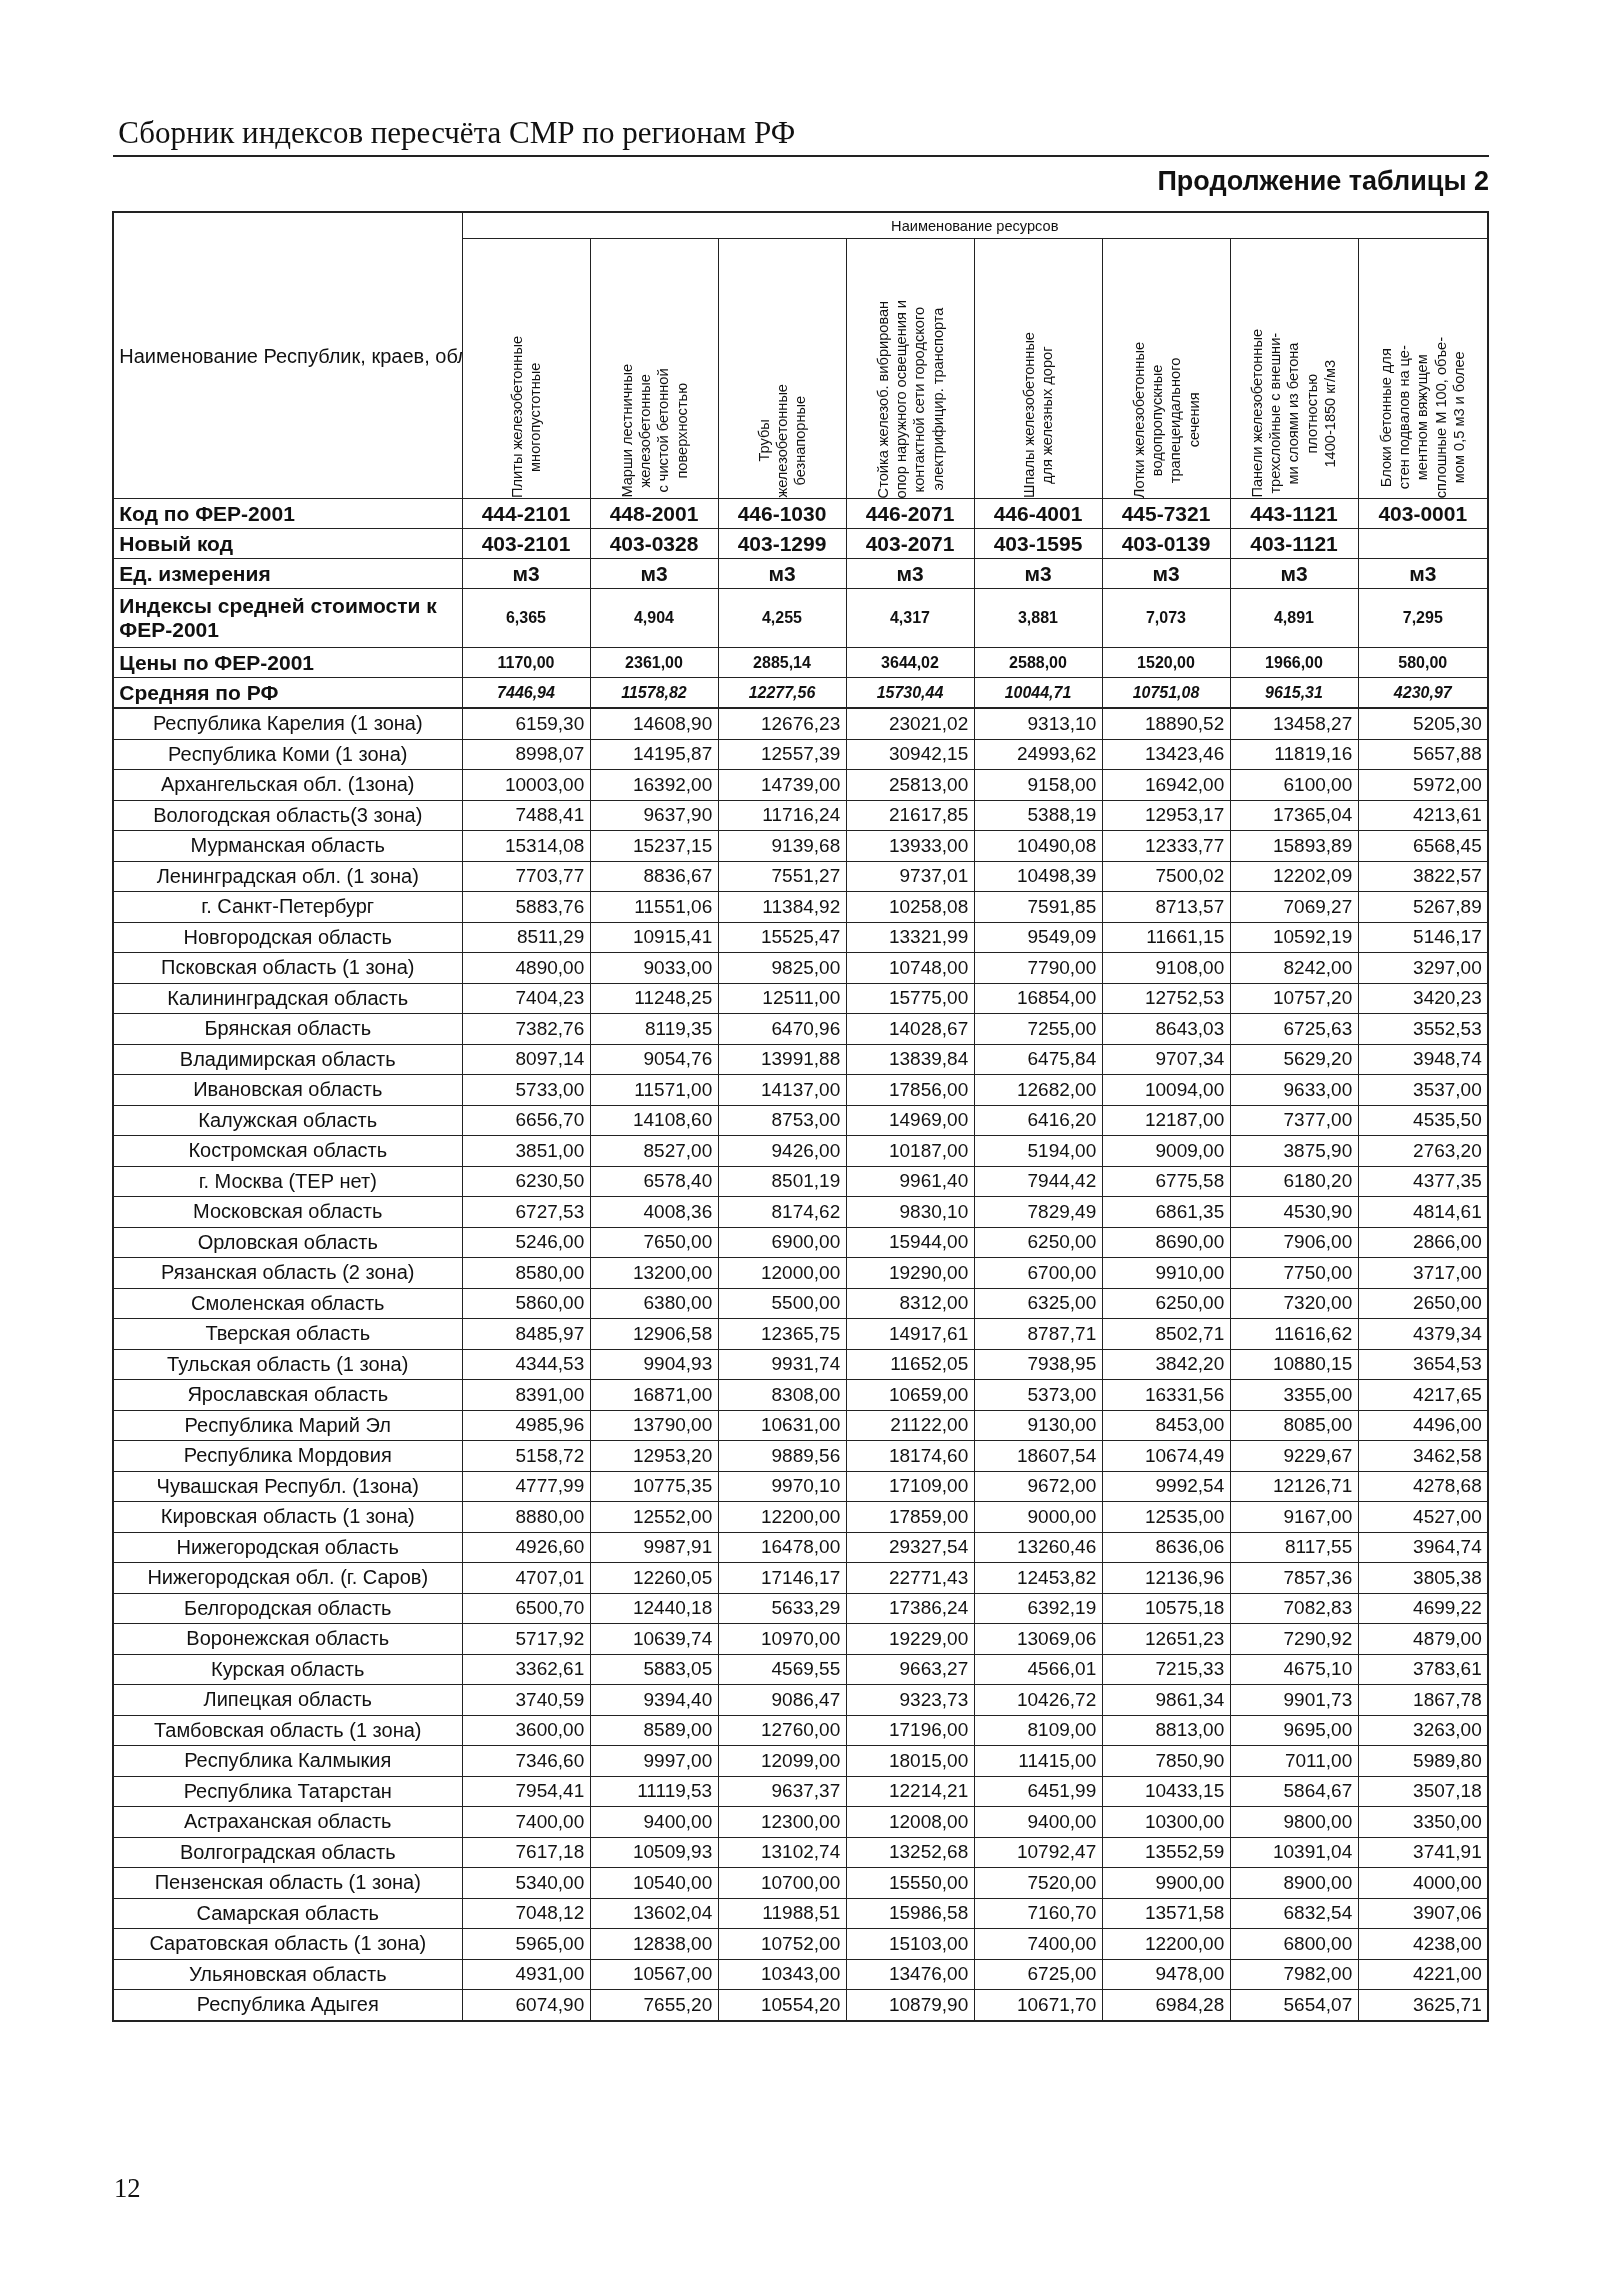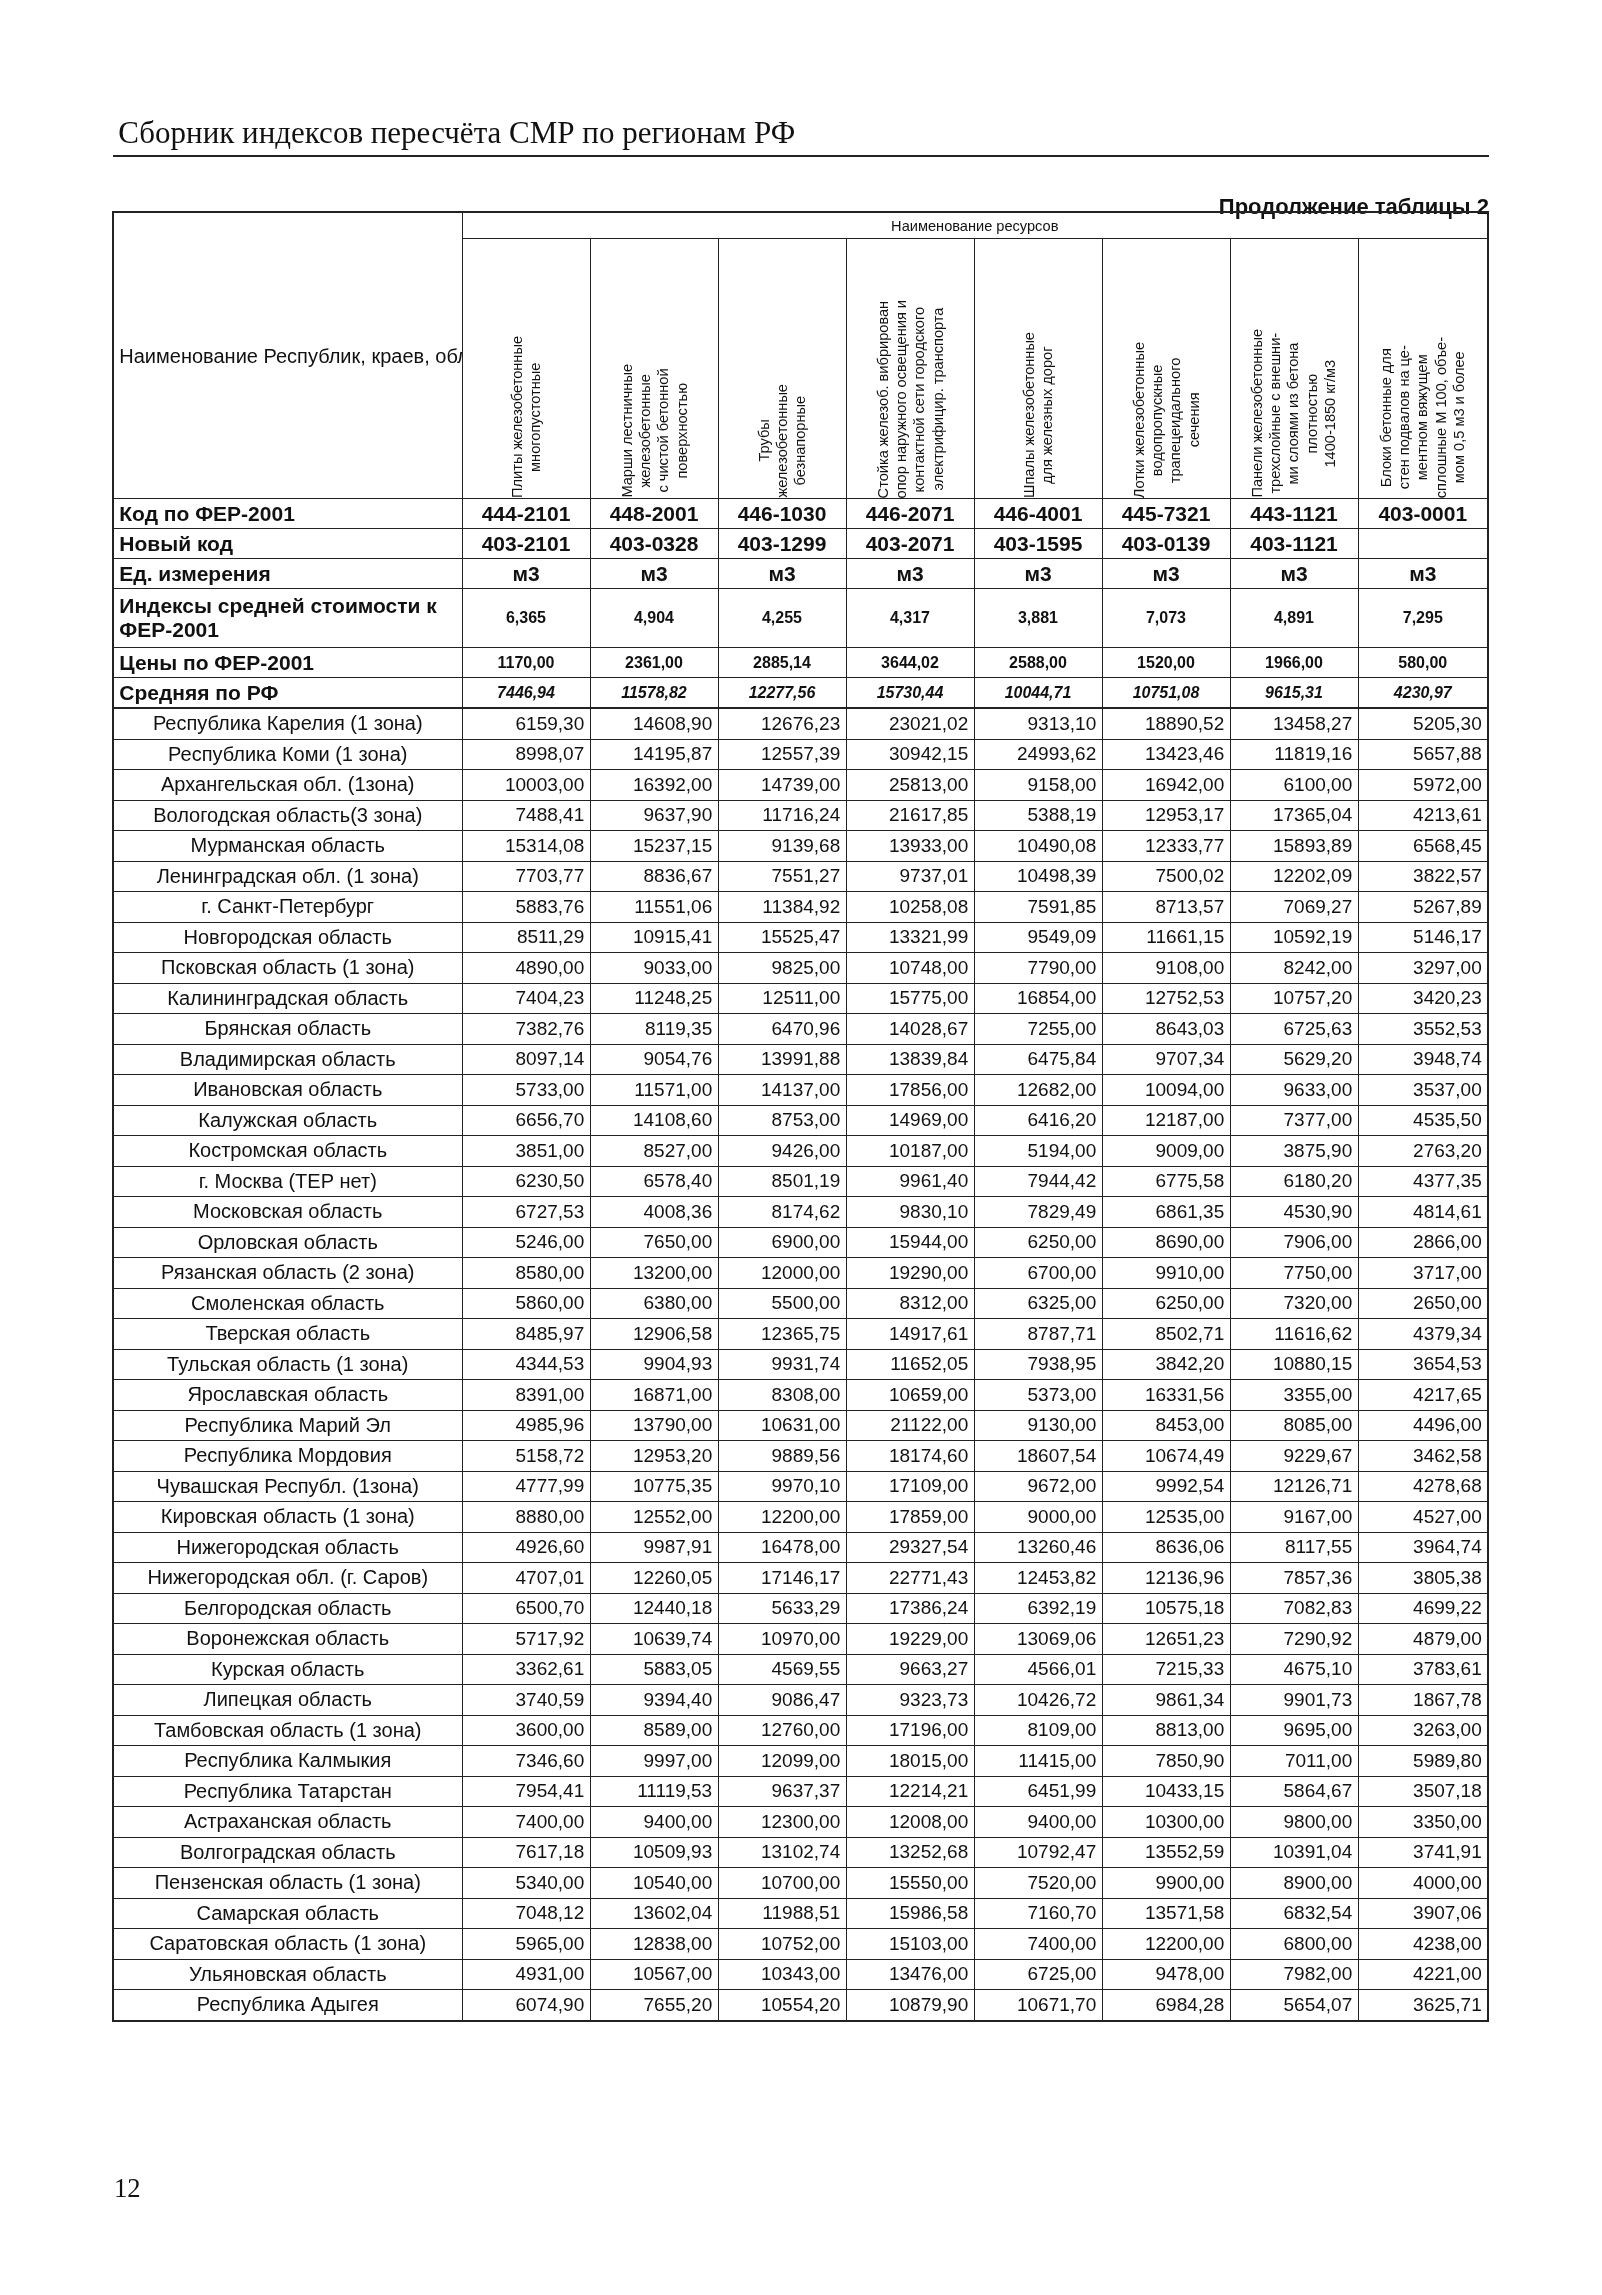--- a/index.html
+++ b/index.html
@@ -1,19 +1,19 @@
 <!DOCTYPE html>
 <html style="font-size:10.6px"><head>
 <meta charset="utf-8">
 <style>
   html, body { margin: 0; padding: 0; background: #ffffff; }
   body { width: 1602px; height: 2295px; position: relative; color: #111; font-family: "Liberation Sans", sans-serif; }
   .page-header { position: absolute; left: 113px; top: 112px; width: 1376px; height: 43px; border-bottom: 2px solid #222; }
   .page-header .title { font-family: "Liberation Serif", serif; font-size: 31px; position: absolute; left: 5.3px; bottom: 4px; }
-  .continuation { position: absolute; right: 113px; top: 166px; font-weight: bold; font-size: 22px; margin-top: 28px; }
+  .continuation { position: absolute; right: 113px; top: 166px; font-weight: bold; font-size: 27px; }
   table.main { position: absolute; left: 112px; top: 211px; width: 1377px; border-collapse: collapse; border: 2.7px double #222; table-layout: fixed; }
   table.main td, table.main th { border: 1.3px solid #222; padding: 0 5.3px; overflow: hidden; white-space: nowrap; }
   th.region-head { font-weight: normal; font-size: 20px; text-align: left; white-space: normal; line-height: 1.3; }
   th.group-head { font-weight: normal; font-size: 14.6px; text-align: center; height: 25px; }
   th.vert { height: 259px; padding: 2.7px 0; vertical-align: bottom; }
   .vtext { writing-mode: vertical-rl; transform: rotate(180deg); font-size: 14.6px; font-weight: normal; white-space: pre-line; text-align: center; line-height: 1.25; margin: 0 auto; }
   tr.meta td { font-weight: bold; font-size: 21px; height: 29px; text-align: center; }
   tr.meta td.label { text-align: left; font-size: 21px; }
   tr.meta.small td { font-size: 16px; }
   tr.meta.small td.label { font-size: 21px; }

